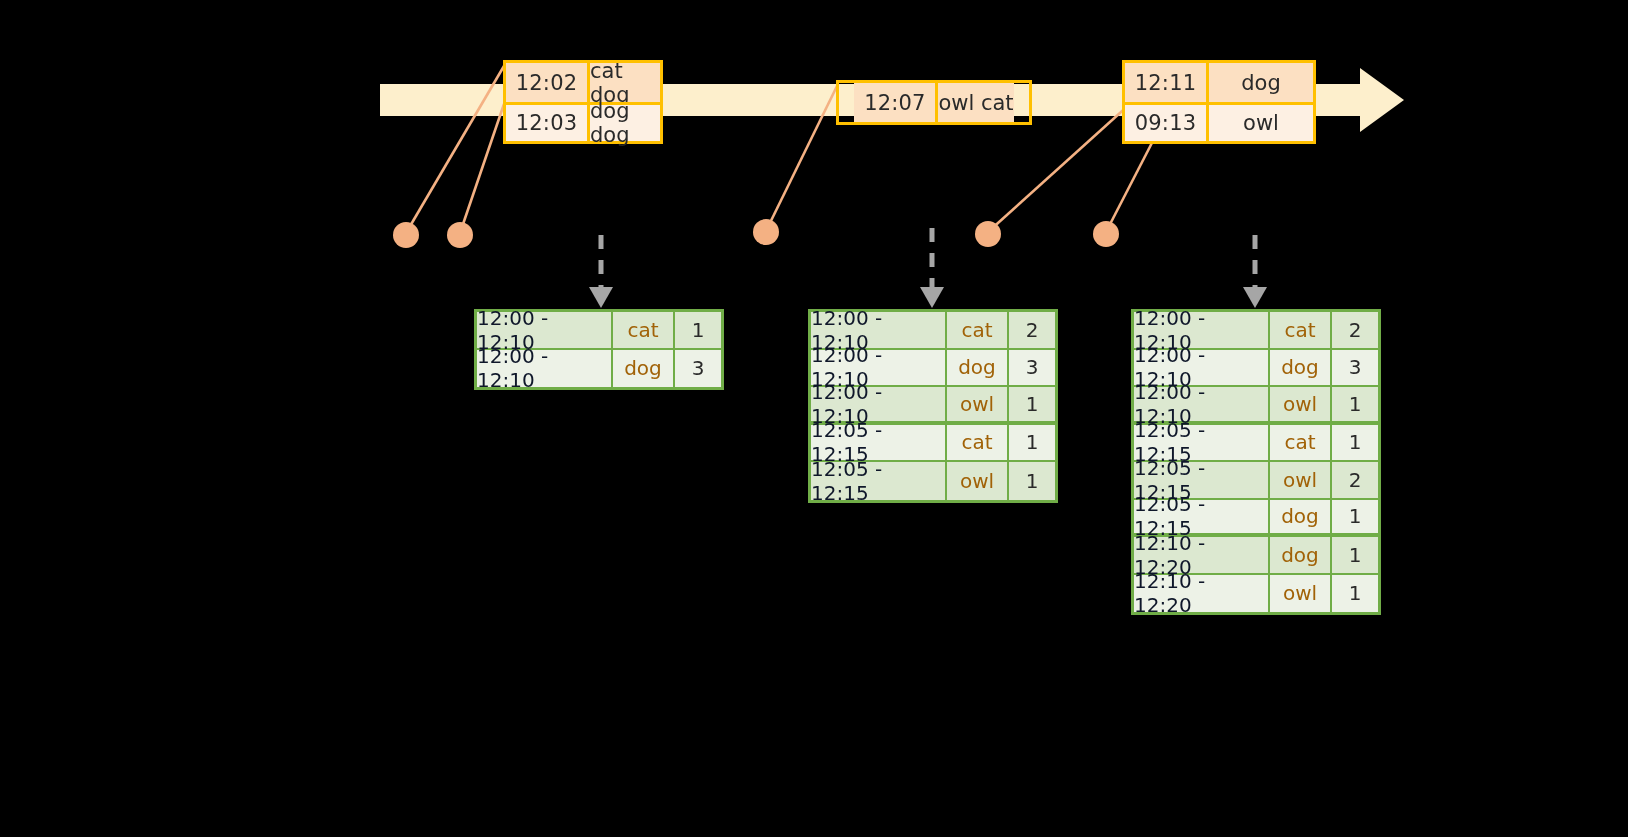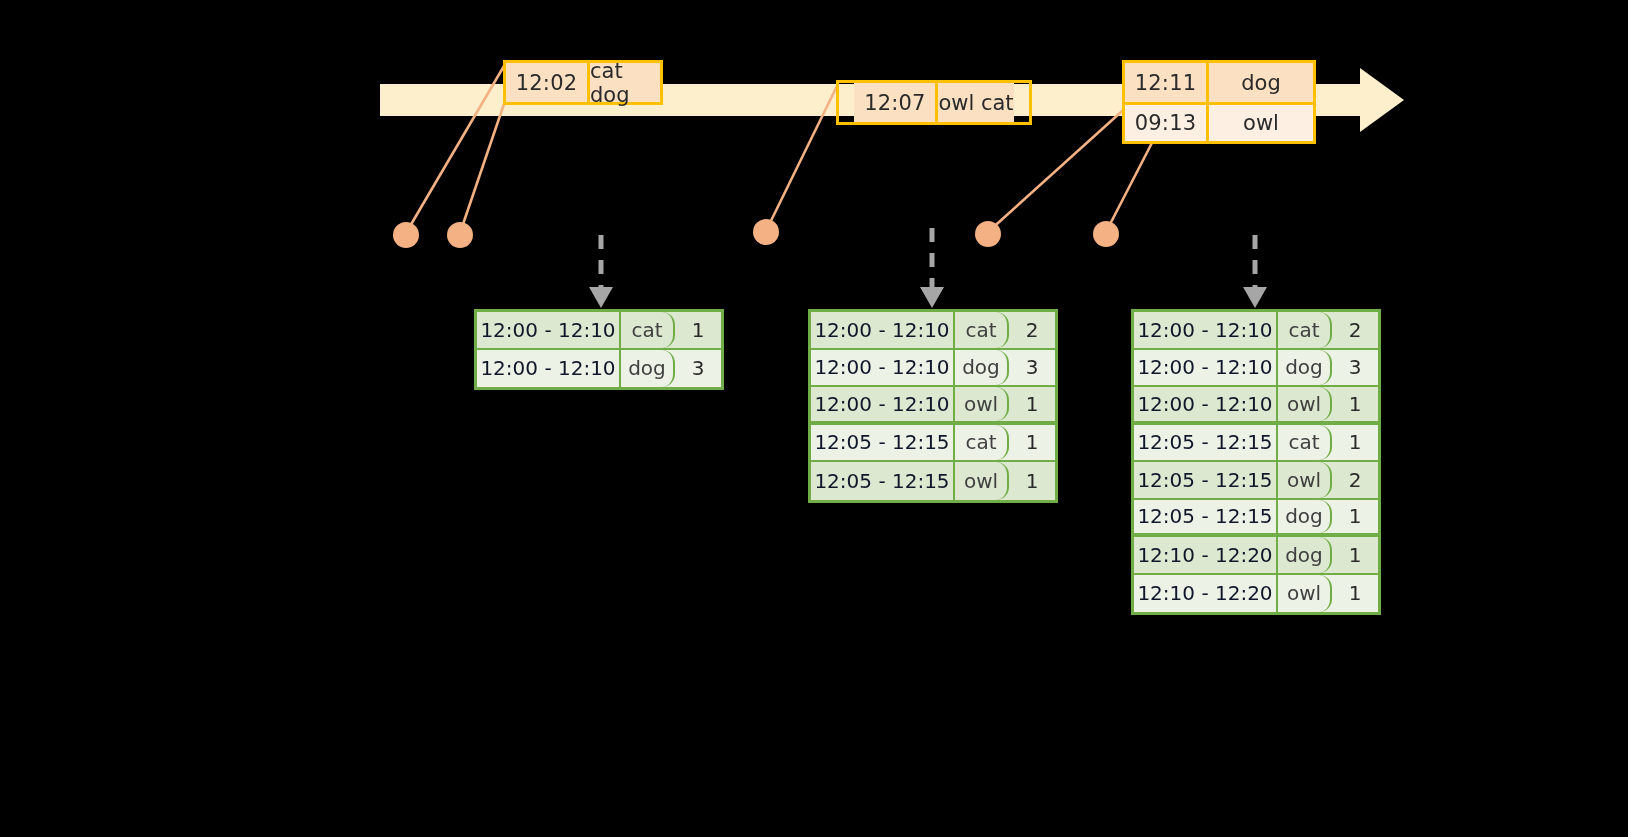--- a/index.html
+++ b/index.html
@@ -85,29 +85,28 @@
     flex: 1;
     display: flex;
     align-items: center;
     justify-content: center;
     font-size: 20px;
     color: #0f172a;
     border-right: 2px solid #70AD47;
     box-sizing: border-box;
   }
   .rt-word {
-    width: 54px;
+    width: 62px;
     display: flex;
     align-items: center;
     justify-content: center;
     font-size: 20px;
-    color: #404040;
+    color: #a16207;
     border-right: 2px solid #70AD47;
     box-sizing: border-box;
-    border-radius: 13px;
   }
   .rt-count {
     width: 46px;
     display: flex;
     align-items: center;
     justify-content: center;
     font-size: 20px;
     color: #2a2a2a;
     box-sizing: border-box;
   }
@@ -150,20 +149,24 @@
       <polygon points="920,287 944,287 932,308"></polygon>
       <polygon points="1243,287 1267,287 1255,308"></polygon>
     </g>
   </svg>
 
   <div class="event-box" style="left:503px; top:60px; width:160px;">
     <div class="event-row shade-a">
       <div class="event-time">12:02</div>
       <div class="event-words">cat dog</div>
     </div>
+    <div class="event-row shade-b">
+      <div class="event-time">12:03</div>
+      <div class="event-words">dog dog</div>
+    </div>
   </div>
 
   <div class="event-box" style="left:836px; top:80px; width:196px;align-items:center;">
     <div class="event-row shade-a">
       <div class="event-time">12:07</div>
       <div class="event-words">owl cat</div>
     </div>
   </div>
 
   <div class="event-box" style="left:1122px; top:60px; width:194px;">

